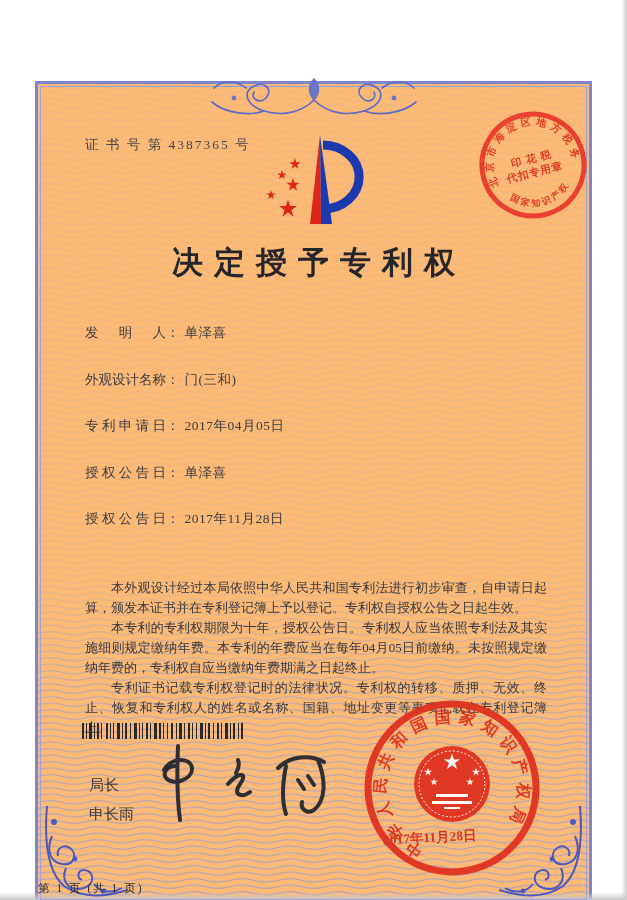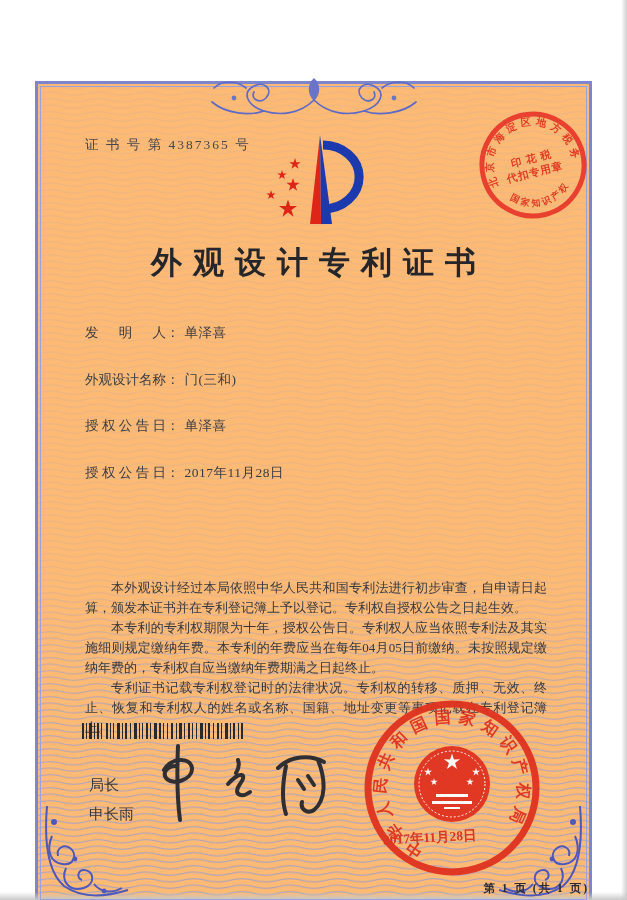--- a/index.html
+++ b/index.html
@@ -33,22 +33,22 @@
   .colon{margin-right:5px;}
   .fvalue{letter-spacing:.5px;}
   .paras{position:absolute;left:47px;top:494px;width:462px;z-index:5;color:#38383e;
          font-size:13px;line-height:20px;text-align:justify;}
   .paras p{margin:0;text-indent:2em;}
   .barcode{position:absolute;left:44px;top:639px;z-index:5;}
   .signer{position:absolute;left:51px;top:686px;z-index:5;font-size:15px;color:#36363c;
           line-height:29px;font-family:Liberation Sans, sans-serif;}
   .signature{position:absolute;left:112px;top:656px;z-index:6;}
   .office-seal{position:absolute;left:326px;top:616px;z-index:7;opacity:.95;}
-  .footer{position:absolute;left:0;top:797px;width:100%;text-align:right;z-index:5;
-          font-size:11.5px;font-weight:700;color:#2c2c30;letter-spacing:2px;}
+  .footer{position:absolute;left:0;top:797px;width:100%;text-align:left;z-index:5;
+          font-size:11.5px;font-weight:400;color:#2c2c30;letter-spacing:2px;}
   .seal-arc{fill:#e0321f;font-weight:700;}
   .seal-center{fill:#e0321f;font-weight:700;text-anchor:middle;}
 </style>
 </head>
 <body>
 
 <div class="sheet">
   <div class="frame">
 
     <svg class="guilloche" width="551" height="818" viewBox="0 0 551 818">
@@ -115,21 +115,21 @@
       <path d="M60,13 A 35,31 0 1 1 60,77" fill="none" stroke="#1c3aad" stroke-width="9"></path>
       <path d="M57,3 L47,92 L58,92 Z" fill="#df2418"></path>
       <path d="M57,3 L58,92 L69,92 Z" fill="#1c3aad"></path>
       <use href="#star" x="0" y="0" transform="translate(32,32) scale(0.6)" fill="#df2418"></use>
       <use href="#star" transform="translate(19,43) scale(0.5)" fill="#df2418"></use>
       <use href="#star" transform="translate(30,53) scale(0.7)" fill="#df2418"></use>
       <use href="#star" transform="translate(8,63) scale(0.5)" fill="#df2418"></use>
       <use href="#star" transform="translate(25,77) scale(0.95)" fill="#df2418"></use>
     </svg>
 
-    <div class="title">外观设计专利证书</div>
+    <div class="title">决定授予专利权</div>
 
     <svg class="tax-seal" width="114" height="114" viewBox="0 0 114 114">
       <defs>
         <path id="taxTop" d="M 19.4,70.7 A 40,40 0 1 1 94.6,70.7" fill="none"></path>
         <path id="taxBot" d="M 26.5,84.4 A 41,41 0 0 0 87.5,84.4" fill="none"></path>
       </defs>
       <circle cx="57" cy="57" r="51" fill="none" stroke="#e8372a" stroke-width="5"></circle>
       <text class="seal-arc" font-size="10" letter-spacing="4.5">
         <textPath href="#taxTop" startOffset="2">北京市海淀区地方税务局</textPath>
       </text>
@@ -139,20 +139,23 @@
         <textPath href="#taxBot" startOffset="0">国家知识产权局</textPath>
       </text>
     </svg>
 
     <div class="fields">
       <div class="row">
         <span class="flabel">发明人</span><span class="colon">：</span><span class="fvalue">单泽喜</span>
       </div>
       <div class="row">
         <span class="flabel">外观设计名称</span><span class="colon">：</span><span class="fvalue">门(三和)</span>
+      </div>
+      <div class="row">
+        <span class="flabel">专利申请日</span><span class="colon">：</span><span class="fvalue">2017年04月05日</span>
       </div>
       <div class="row">
         <span class="flabel">授权公告日</span><span class="colon">：</span><span class="fvalue">单泽喜</span>
       </div>
       <div class="row">
         <span class="flabel">授权公告日</span><span class="colon">：</span><span class="fvalue">2017年11月28日</span>
       </div>
     </div>
 
     <div class="paras">

